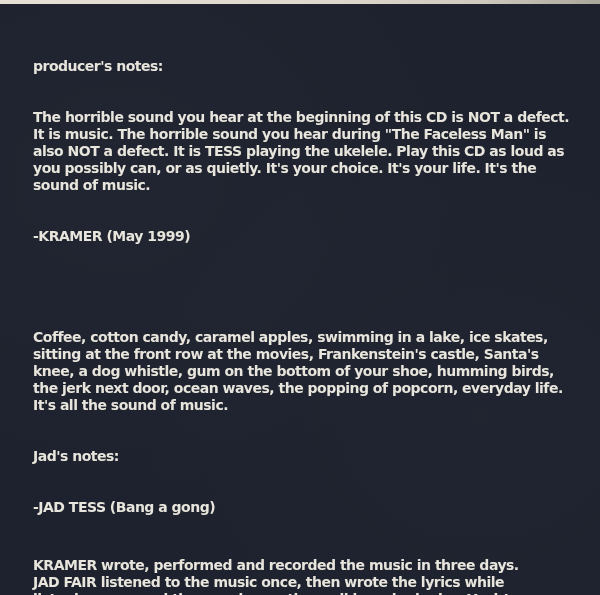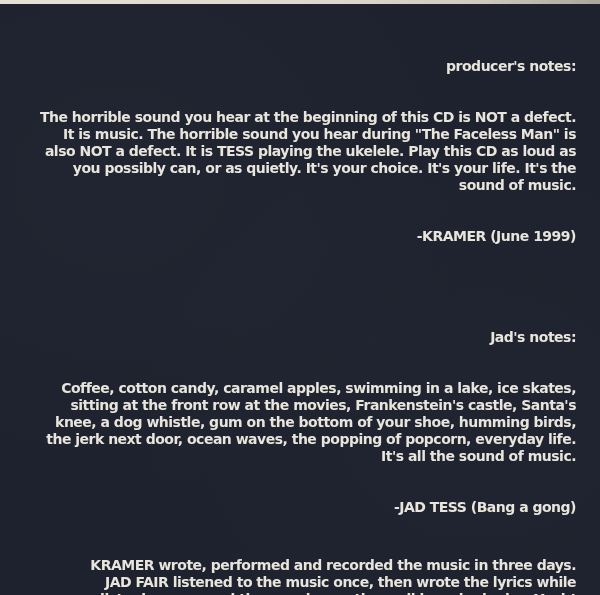--- a/index.html
+++ b/index.html
@@ -33,49 +33,48 @@
     position: absolute;
     top: 0;
     left: 0;
     width: 600px;
     height: 4px;
     background: linear-gradient(90deg, #e6e1d4 0%, #ddd8cb 55%, #cfcabd 80%, #b3afa2 95%, #a9a69b 100%);
   }
   .para {
     white-space: pre-wrap;
     max-width: 552px;
-    text-align: right;
   }
   .p1 { margin-bottom: 16px; }
   .p2 { margin-bottom: 7px; }
   .p3 { margin-bottom: 9px; }
 </style>
 </head>
 <body>
 
 <div class="page">
   <div class="scan-strip"></div>
 
   <div class="para p1">
     <div>producer's notes:</div>
     <div>The horrible sound you hear at the beginning of this CD is NOT a defect.
 It is music. The horrible sound you hear during "The Faceless Man" is
 also NOT a defect. It is TESS playing the ukelele. Play this CD as loud as
 you possibly can, or as quietly. It's your choice. It's your life. It's the
 sound of music.</div>
-    <div>-KRAMER (June 1999)</div>
+    <div>-KRAMER (May 1999)</div>
   </div>
 
   <div class="para p2">
-    <div>Jad's notes:</div>
     <div>Coffee, cotton candy, caramel apples, swimming in a lake, ice skates,
 sitting at the front row at the movies, Frankenstein's castle, Santa's
 knee, a dog whistle, gum on the bottom of your shoe, humming birds,
 the jerk next door, ocean waves, the popping of popcorn, everyday life.
 It's all the sound of music.</div>
+    <div>Jad's notes:</div>
     <div>-JAD TESS (Bang a gong)</div>
   </div>
 
   <div class="para p3">KRAMER wrote, performed and recorded the music in three days.
 JAD FAIR listened to the music once, then wrote the lyrics while
 listening a second time, and sang them all in a single day. Yeah!</div>
 
 </div>
 
 </body></html>

